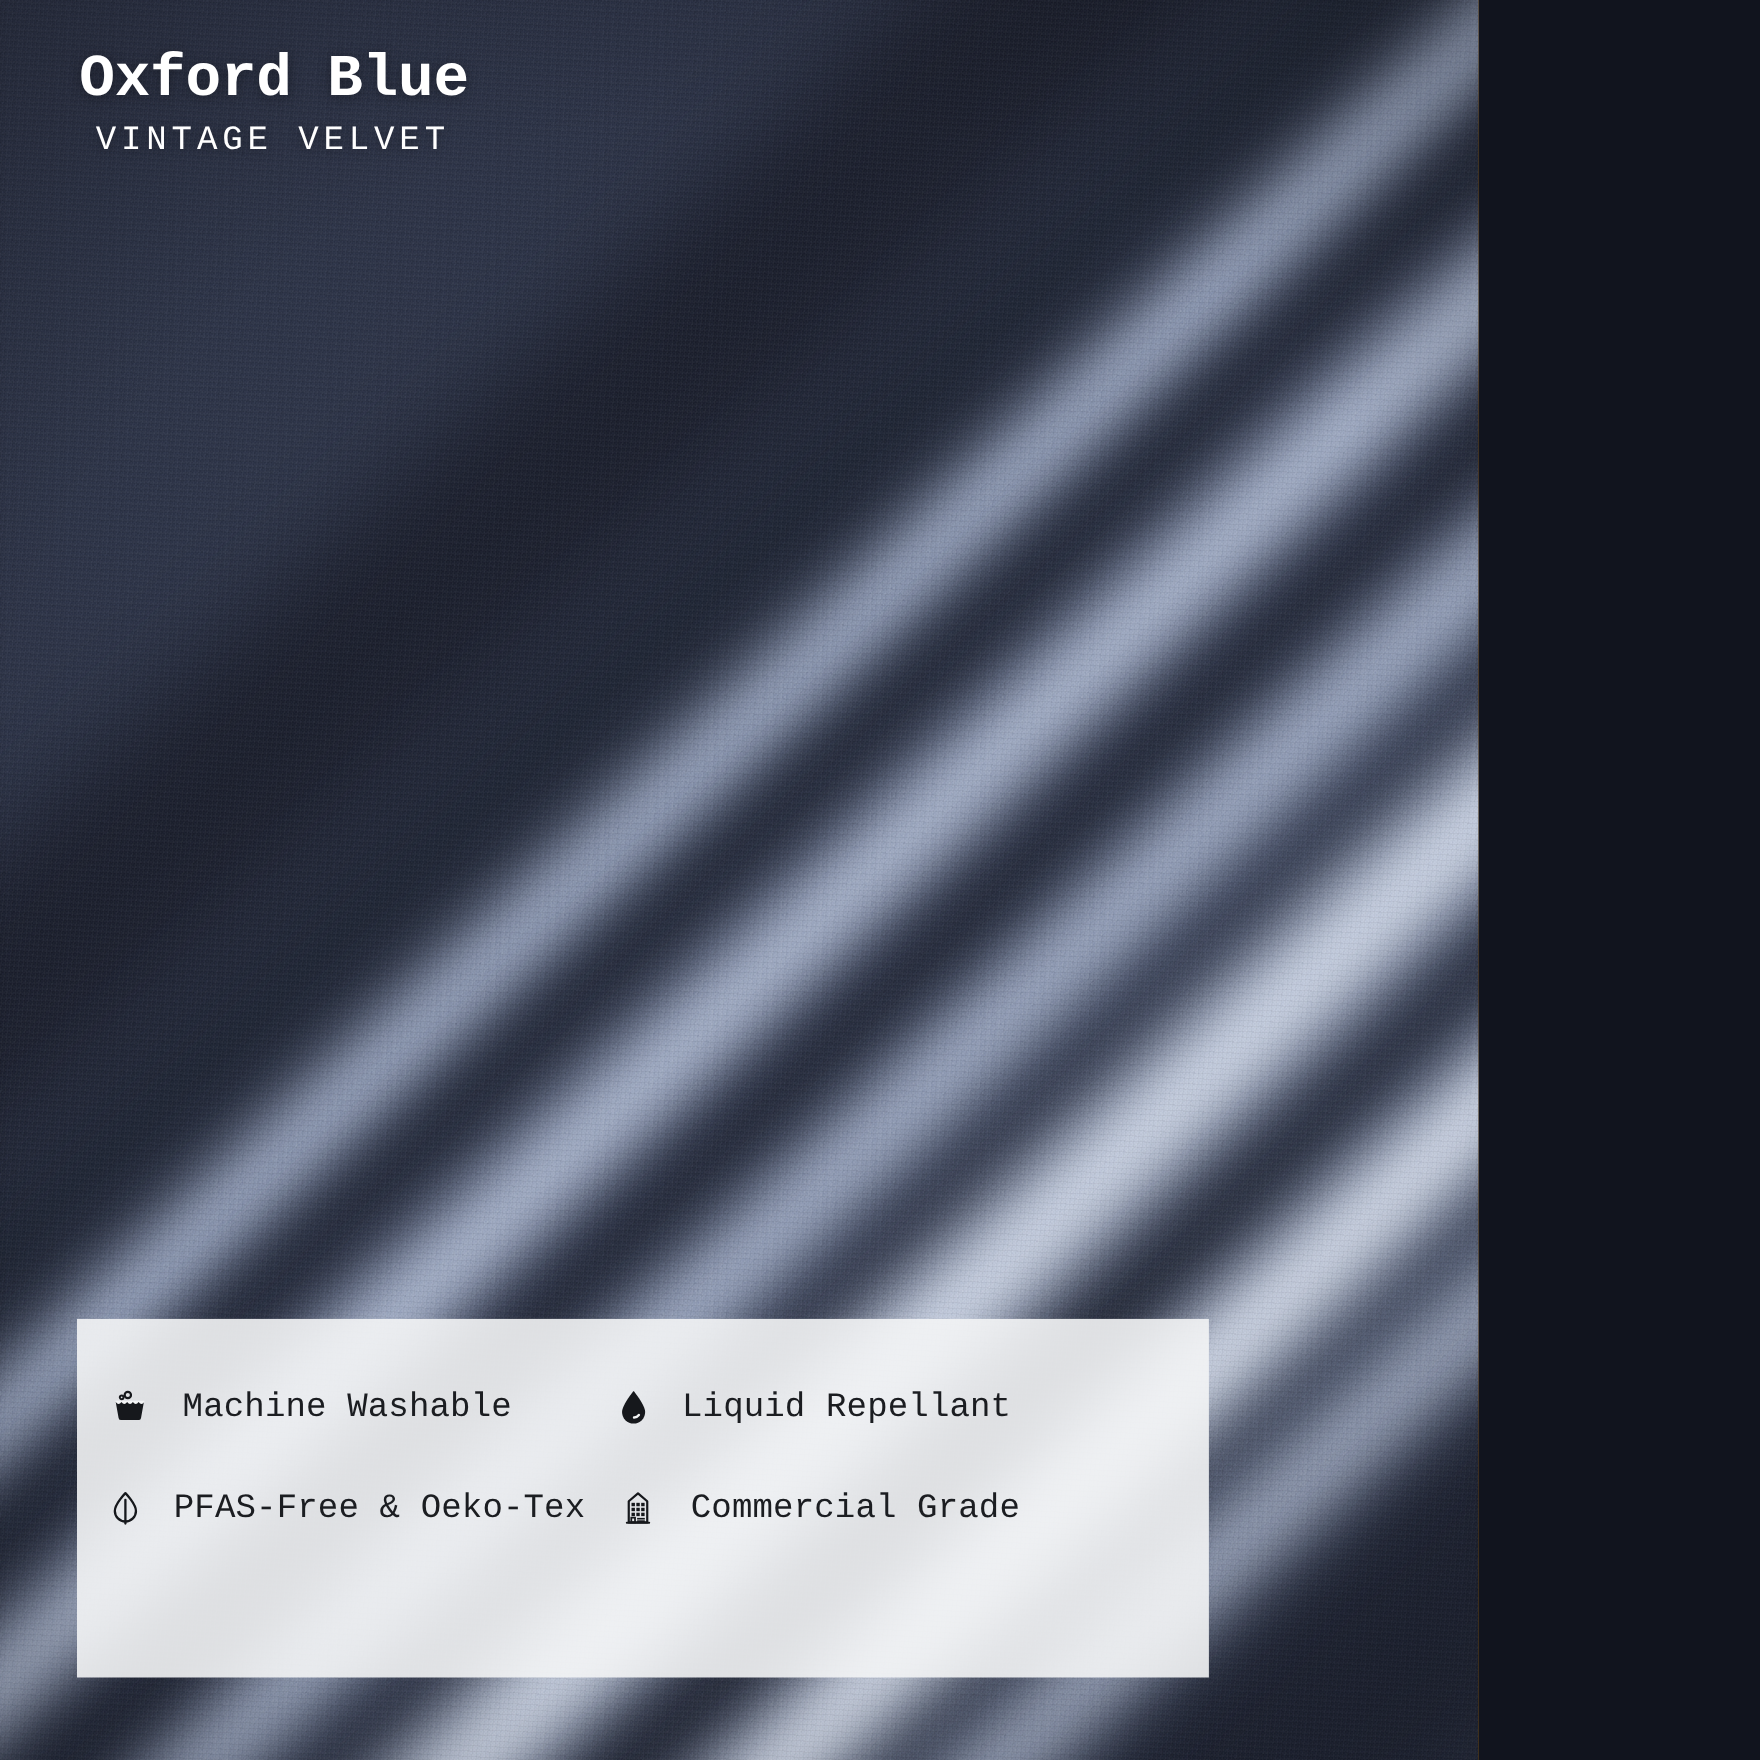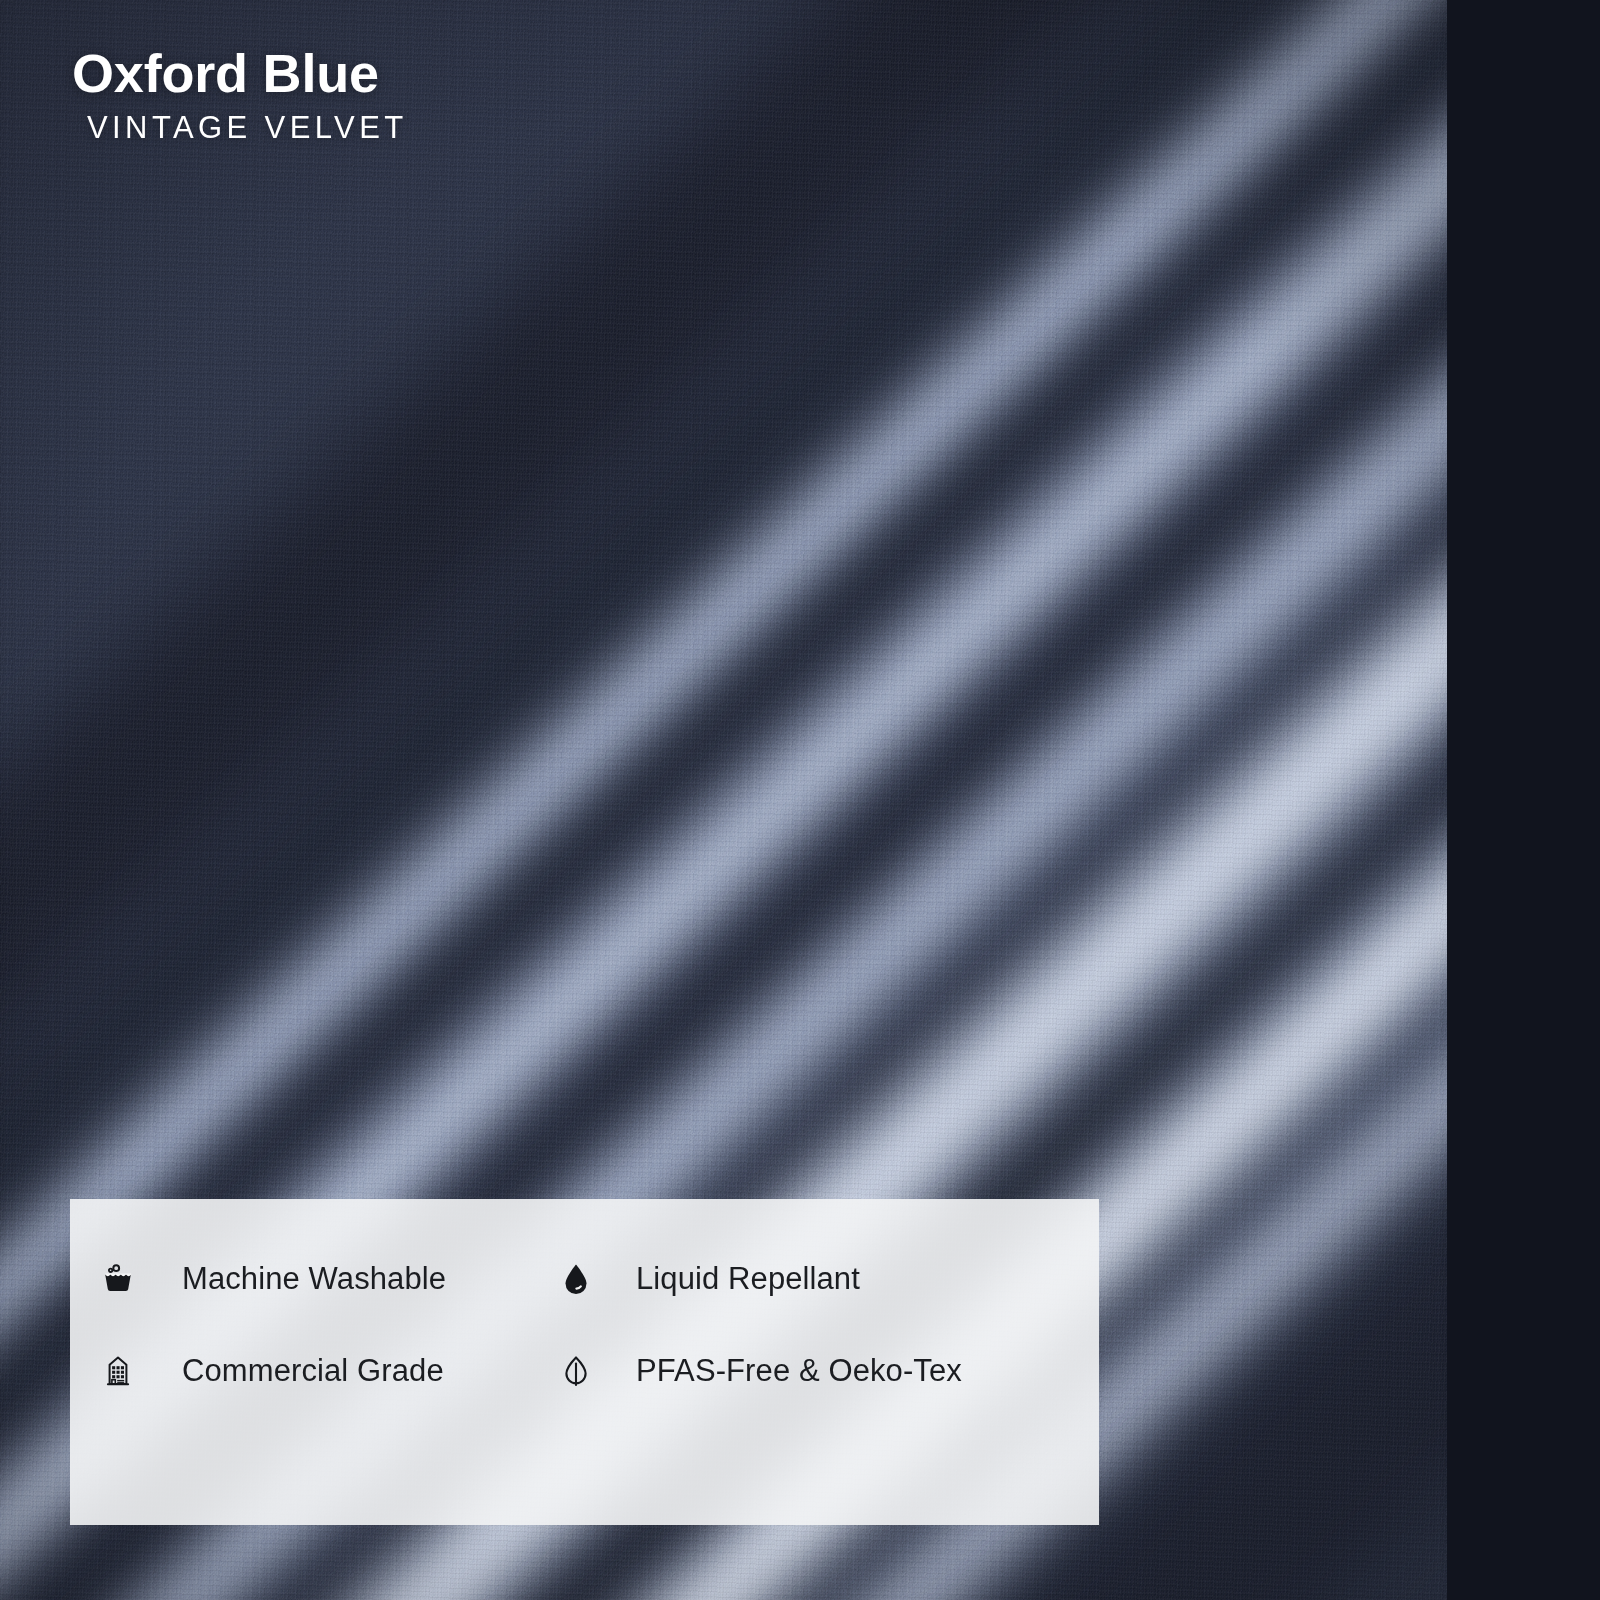--- a/index.html
+++ b/index.html
@@ -2,24 +2,24 @@
 <html><head>
 <meta charset="utf-8">
 <style>
   html, body {
     margin: 0;
     padding: 0;
     background: #11141e;
   }
   #stage {
     position: relative;
-    width: 1447px;
+    width: 1344px;
     height: 1600px;
     overflow: hidden;
-    font-family: Liberation Sans, sans-serif;
+    font-family: Liberation Mono, monospace;
     background: #a16207;
   }
 
   
   .fabric-base {
     position: absolute;
     inset: 0;
     background:
       radial-gradient(ellipse 900px 700px at 1430px 950px, #323a50 0%, rgba(50,58,80,0) 62%),
       radial-gradient(ellipse 800px 900px at 230px 430px, #2d3448 0%, rgba(45,52,72,0) 65%),
@@ -199,21 +199,21 @@
   }
   .feature-grid {
     display: grid;
     grid-template-columns: 462px 1fr;
     grid-auto-rows: 92px;
     align-items: center;
   }
   .feature-item {
     display: flex;
     align-items: center;
-    gap: 16px;
+    gap: 0;
   }
   .feature-icon {
     width: 96px;
     min-width: 96px;
     display: flex;
     align-items: center;
     justify-content: center;
     color: #16181c;
   }
   .feature-icon svg { display: block; }
@@ -276,20 +276,30 @@
       <div class="feature-item col-right">
         <span class="feature-icon">
           <svg width="34" height="34" viewBox="0 0 34 34" fill="none">
             <path d="M17 2.5 C17 2.5 6.5 15.2 6.5 21.6 a10.5 10.5 0 0 0 21 0 C27.5 15.2 17 2.5 17 2.5 Z" fill="#16181c"></path>
             <path d="M21.8 24.4 a5.4 5.4 0 0 1 -4.4 2.2" fill="none" stroke="#f3f4f5" stroke-width="2.2" stroke-linecap="round"></path>
           </svg>
         </span>
         <span class="feature-label">Liquid Repellant</span>
       </div>
 
+
+      <div class="feature-item col-right">
+        <span class="feature-icon">
+          <svg width="34" height="34" viewBox="0 0 34 34" fill="none">
+            <path d="M17 3.4 C17 3.4 7.4 13.2 7.4 19.6 a9.6 9.6 0 0 0 19.2 0 C26.6 13.2 17 3.4 17 3.4 Z" fill="none" stroke="#16181c" stroke-width="2.1" stroke-linejoin="round"></path>
+            <line x1="17" y1="9.5" x2="17" y2="31" stroke="#16181c" stroke-width="2.1" stroke-linecap="round"></line>
+          </svg>
+        </span>
+        <span class="feature-label">PFAS-Free &amp; Oeko-Tex</span>
+      </div>
 
       <div class="feature-item col-left">
         <span class="feature-icon">
           <svg width="34" height="34" viewBox="0 0 34 34" fill="none">
             <path d="M8.6 10.8 L17 3.6 L25.4 10.8 V30 H8.6 Z" fill="none" stroke="#16181c" stroke-width="2" stroke-linejoin="round"></path>
             <rect x="11.1" y="12.2" width="3.1" height="3.1" fill="#16181c"></rect>
             <rect x="15.5" y="12.2" width="3.1" height="3.1" fill="#16181c"></rect>
             <rect x="19.9" y="12.2" width="3.1" height="3.1" fill="#16181c"></rect>
             <rect x="11.1" y="16.7" width="3.1" height="3.1" fill="#16181c"></rect>
             <rect x="15.5" y="16.7" width="3.1" height="3.1" fill="#16181c"></rect>
@@ -299,28 +309,18 @@
             <rect x="19.9" y="21.2" width="3.1" height="3.1" fill="#16181c"></rect>
             <rect x="16.2" y="25.9" width="7" height="1.5" fill="#16181c"></rect>
             <rect x="16.2" y="28.1" width="7" height="1.5" fill="#16181c"></rect>
             <rect x="10.9" y="25.7" width="3.4" height="4.3" fill="none" stroke="#16181c" stroke-width="1.6"></rect>
             <line x1="6.9" y1="30.3" x2="27.1" y2="30.3" stroke="#16181c" stroke-width="2" stroke-linecap="round"></line>
           </svg>
         </span>
         <span class="feature-label">Commercial Grade</span>
       </div>
 
-      <div class="feature-item col-right">
-        <span class="feature-icon">
-          <svg width="34" height="34" viewBox="0 0 34 34" fill="none">
-            <path d="M17 3.4 C17 3.4 7.4 13.2 7.4 19.6 a9.6 9.6 0 0 0 19.2 0 C26.6 13.2 17 3.4 17 3.4 Z" fill="none" stroke="#16181c" stroke-width="2.1" stroke-linejoin="round"></path>
-            <line x1="17" y1="9.5" x2="17" y2="31" stroke="#16181c" stroke-width="2.1" stroke-linecap="round"></line>
-          </svg>
-        </span>
-        <span class="feature-label">PFAS-Free &amp; Oeko-Tex</span>
-      </div>
-
       <div></div>
 
     </div>
   </div>
 
 </div>
 
 </body></html>

